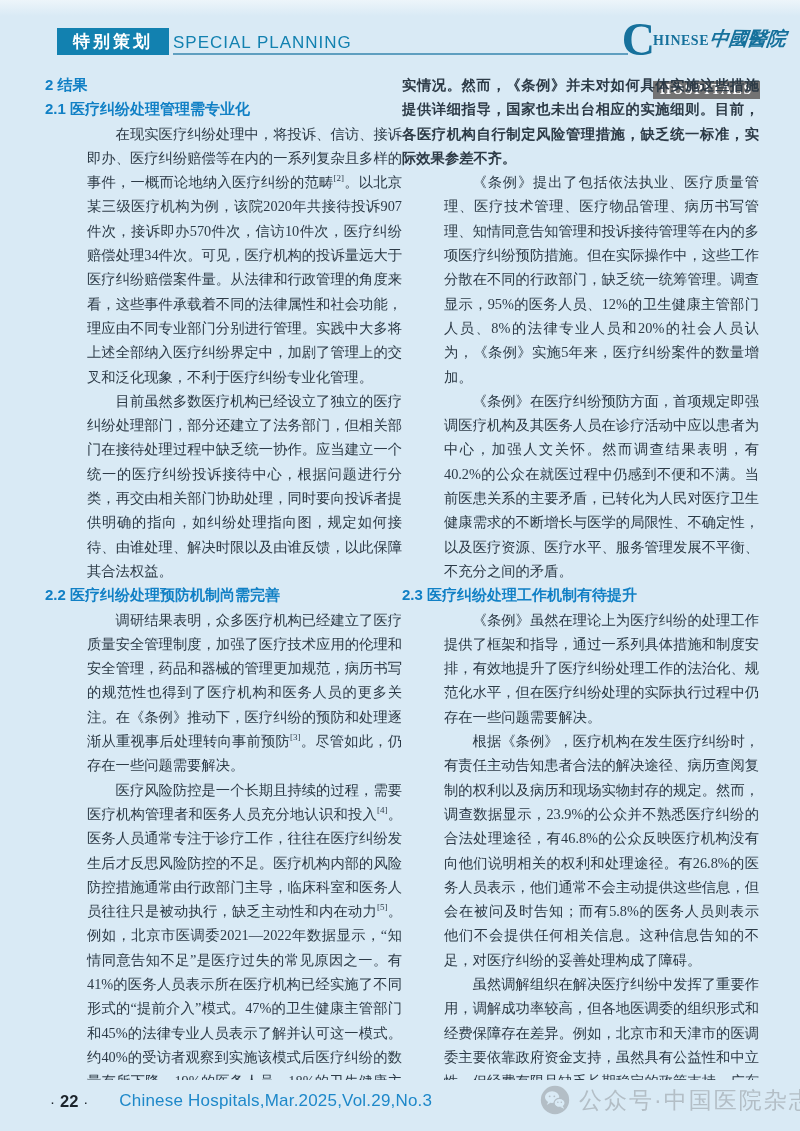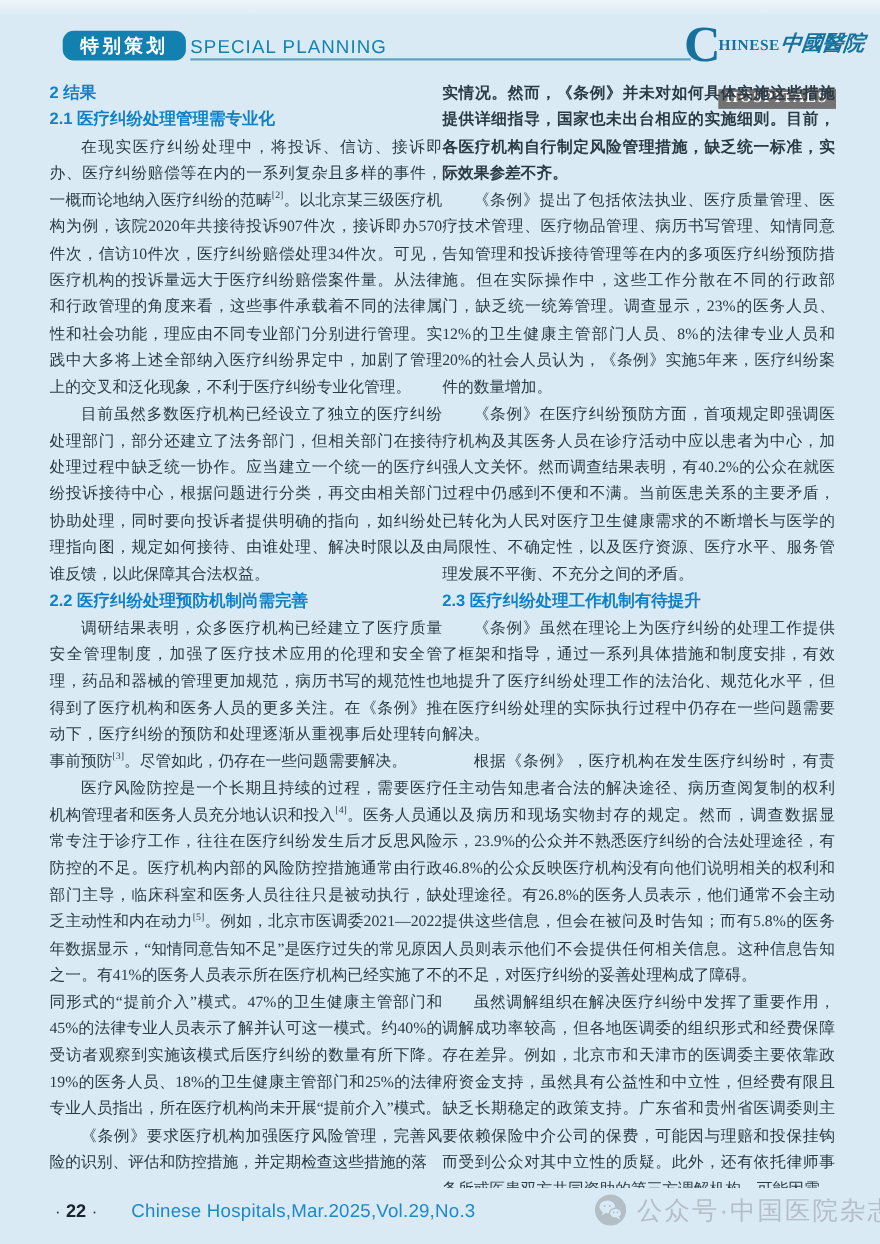--- a/index.html
+++ b/index.html
@@ -13,21 +13,21 @@
     background:linear-gradient(#edf5fa, var(--bg) 16px);
     font-family:"Liberation Serif","DejaVu Serif",serif;
     color:var(--body);
   }
   
   .header{position:absolute;top:24px;left:57px;right:14px;height:44px;}
   .badge{
     position:absolute;left:0;top:4px;width:112px;height:27px;
     background:var(--accent);color:#fff;
     font-family:"Liberation Sans",sans-serif;font-weight:bold;
-    font-size:17px;letter-spacing:3px;text-align:center;line-height:27px;border-radius:10px;
+    font-size:17px;letter-spacing:3px;text-align:center;line-height:27px;
   }
   .subtitle{
     position:absolute;left:116px;top:9px;color:var(--accent);
     font-family:Liberation Sans, sans-serif;font-size:17px;letter-spacing:1px;
   }
   .subtitle-rule{
     position:absolute;left:116px;top:29px;width:455px;height:2px;background:var(--rule);
   }
   .logo{
     position:absolute;right:0;top:-6px;display:flex;align-items:flex-start;
@@ -42,21 +42,21 @@
     background:#737373;color:#fff;font-size:14px;font-weight:bold;
     letter-spacing:1.5px;padding:1px 7px;margin-top:1px;align-self:flex-start;
   }
   
   .main{
     position:absolute;top:73px;left:45px;width:714px;height:1007px;
     display:flex;overflow:hidden;
   }
   .col{flex:1;overflow:hidden;font-size:14.3px;line-height:24.3px;text-align:justify;}
   .blk{margin:0;}
-  .blk.p{text-indent:2em;}
+  .blk.p{text-indent:2em;margin-left:42px;}
   .blk.pc{text-indent:0;font-weight:bold;}
   .blk.h1,.blk.h2{
     font-family:"Liberation Sans",sans-serif;font-weight:bold;
     color:var(--heading);font-size:15px;text-align:left;text-indent:0;
   }
   .col sup{font-size:9px;line-height:0;vertical-align:super;}
   
   .footer{
     position:absolute;left:45px;top:1088px;height:26px;width:480px;
     display:flex;align-items:center;font-family:"Liberation Sans",sans-serif;
@@ -97,21 +97,21 @@
       <div class="blk h2">2.1 医疗纠纷处理管理需专业化</div>
       <p class="blk p">在现实医疗纠纷处理中，将投诉、信访、接诉即办、医疗纠纷赔偿等在内的一系列复杂且多样的事件，一概而论地纳入医疗纠纷的范畴<sup>[2]</sup>。以北京某三级医疗机构为例，该院2020年共接待投诉907件次，接诉即办570件次，信访10件次，医疗纠纷赔偿处理34件次。可见，医疗机构的投诉量远大于医疗纠纷赔偿案件量。从法律和行政管理的角度来看，这些事件承载着不同的法律属性和社会功能，理应由不同专业部门分别进行管理。实践中大多将上述全部纳入医疗纠纷界定中，加剧了管理上的交叉和泛化现象，不利于医疗纠纷专业化管理。</p>
       <p class="blk p">目前虽然多数医疗机构已经设立了独立的医疗纠纷处理部门，部分还建立了法务部门，但相关部门在接待处理过程中缺乏统一协作。应当建立一个统一的医疗纠纷投诉接待中心，根据问题进行分类，再交由相关部门协助处理，同时要向投诉者提供明确的指向，如纠纷处理指向图，规定如何接待、由谁处理、解决时限以及由谁反馈，以此保障其合法权益。</p>
       <div class="blk h2">2.2 医疗纠纷处理预防机制尚需完善</div>
       <p class="blk p">调研结果表明，众多医疗机构已经建立了医疗质量安全管理制度，加强了医疗技术应用的伦理和安全管理，药品和器械的管理更加规范，病历书写的规范性也得到了医疗机构和医务人员的更多关注。在《条例》推动下，医疗纠纷的预防和处理逐渐从重视事后处理转向事前预防<sup>[3]</sup>。尽管如此，仍存在一些问题需要解决。</p>
       <p class="blk p">医疗风险防控是一个长期且持续的过程，需要医疗机构管理者和医务人员充分地认识和投入<sup>[4]</sup>。医务人员通常专注于诊疗工作，往往在医疗纠纷发生后才反思风险防控的不足。医疗机构内部的风险防控措施通常由行政部门主导，临床科室和医务人员往往只是被动执行，缺乏主动性和内在动力<sup>[5]</sup>。例如，北京市医调委2021—2022年数据显示，“知情同意告知不足”是医疗过失的常见原因之一。有41%的医务人员表示所在医疗机构已经实施了不同形式的“提前介入”模式。47%的卫生健康主管部门和45%的法律专业人员表示了解并认可这一模式。约40%的受访者观察到实施该模式后医疗纠纷的数量有所下降。19%的医务人员、18%的卫生健康主管部门和25%的法律专业人员指出，所在医疗机构尚未开展“提前介入”模式。</p>
       <p class="blk p">《条例》要求医疗机构加强医疗风险管理，完善风险的识别、评估和防控措施，并定期检查这些措施的落</p>
     </div>
   <div class="col">
       <p class="blk pc">实情况。然而，《条例》并未对如何具体实施这些措施提供详细指导，国家也未出台相应的实施细则。目前，各医疗机构自行制定风险管理措施，缺乏统一标准，实际效果参差不齐。</p>
-      <p class="blk p">《条例》提出了包括依法执业、医疗质量管理、医疗技术管理、医疗物品管理、病历书写管理、知情同意告知管理和投诉接待管理等在内的多项医疗纠纷预防措施。但在实际操作中，这些工作分散在不同的行政部门，缺乏统一统筹管理。调查显示，23%的医务人员、12%的卫生健康主管部门人员、8%的法律专业人员和20%的社会人员认为，《条例》实施5年来，医疗纠纷案件的数量增加。</p>
+      <p class="blk p">《条例》提出了包括依法执业、医疗质量管理、医疗技术管理、医疗物品管理、病历书写管理、知情同意告知管理和投诉接待管理等在内的多项医疗纠纷预防措施。但在实际操作中，这些工作分散在不同的行政部门，缺乏统一统筹管理。调查显示，95%的医务人员、12%的卫生健康主管部门人员、8%的法律专业人员和20%的社会人员认为，《条例》实施5年来，医疗纠纷案件的数量增加。</p>
       <p class="blk p">《条例》在医疗纠纷预防方面，首项规定即强调医疗机构及其医务人员在诊疗活动中应以患者为中心，加强人文关怀。然而调查结果表明，有40.2%的公众在就医过程中仍感到不便和不满。当前医患关系的主要矛盾，已转化为人民对医疗卫生健康需求的不断增长与医学的局限性、不确定性，以及医疗资源、医疗水平、服务管理发展不平衡、不充分之间的矛盾。</p>
       <div class="blk h2">2.3 医疗纠纷处理工作机制有待提升</div>
       <p class="blk p">《条例》虽然在理论上为医疗纠纷的处理工作提供了框架和指导，通过一系列具体措施和制度安排，有效地提升了医疗纠纷处理工作的法治化、规范化水平，但在医疗纠纷处理的实际执行过程中仍存在一些问题需要解决。</p>
       <p class="blk p">根据《条例》，医疗机构在发生医疗纠纷时，有责任主动告知患者合法的解决途径、病历查阅复制的权利以及病历和现场实物封存的规定。然而，调查数据显示，23.9%的公众并不熟悉医疗纠纷的合法处理途径，有46.8%的公众反映医疗机构没有向他们说明相关的权利和处理途径。有26.8%的医务人员表示，他们通常不会主动提供这些信息，但会在被问及时告知；而有5.8%的医务人员则表示他们不会提供任何相关信息。这种信息告知的不足，对医疗纠纷的妥善处理构成了障碍。</p>
       <p class="blk p">虽然调解组织在解决医疗纠纷中发挥了重要作用，调解成功率较高，但各地医调委的组织形式和经费保障存在差异。例如，北京市和天津市的医调委主要依靠政府资金支持，虽然具有公益性和中立性，但经费有限且缺乏长期稳定的政策支持。广东省和贵州省医调委则主要依赖保险中介公司的保费，可能因与理赔和投保挂钩而受到公众对其中立性的质疑。此外，还有依托律师事务所或医患双方共同资助的第三方调解机构，可能因需</p>
     </div>
 </div>
 
 <div class="footer">
   <span class="page-num">

